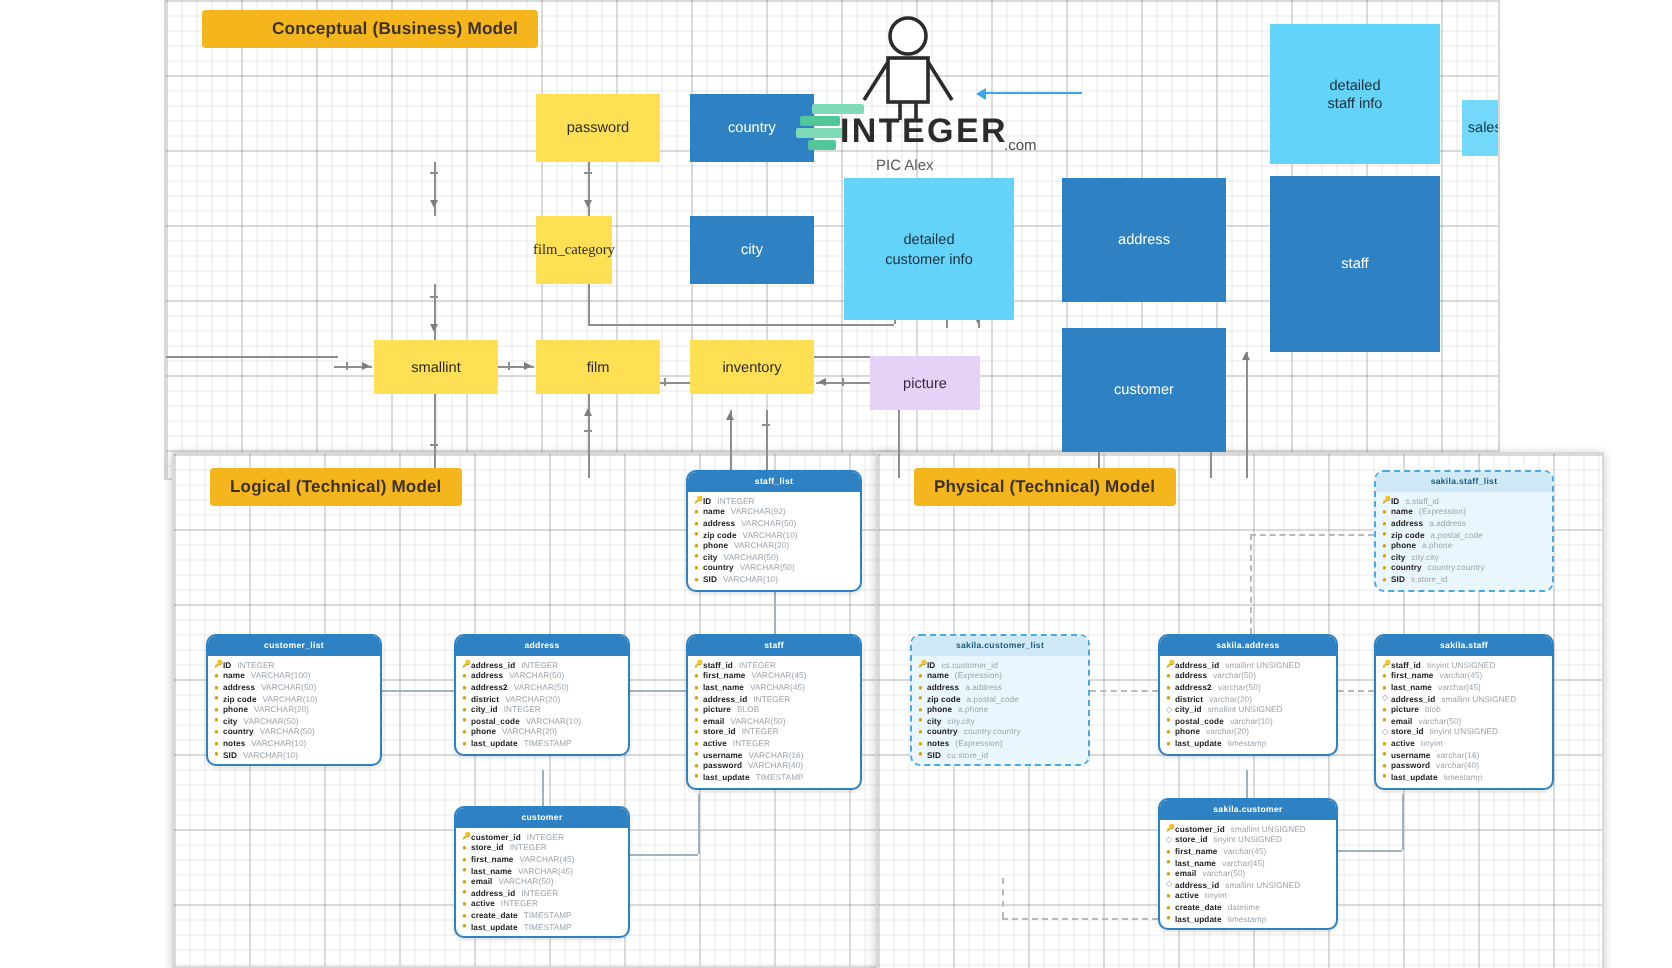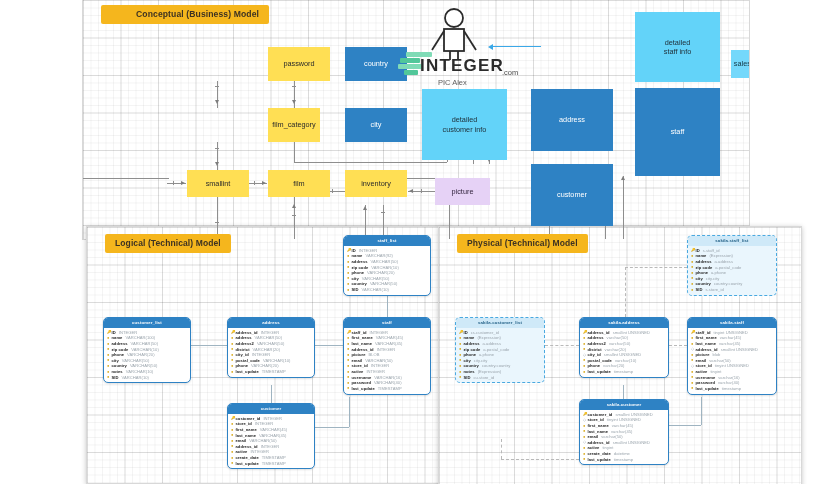--- a/index.html
+++ b/index.html
@@ -198,21 +198,21 @@
     <div class="ln lnh" style="left:410px; top:46px; width:48px; background:#3aa8e8;"></div>
     <div class="arrowBlueL" style="left:405px; top:43.5px;"></div>
 
     <div id="conceptual-entities">
         <div class="ent yellow" style="left: 185px; top: 47px; width: 62px; height: 34px;">
           <span>password</span>
         </div>
         <div class="ent blue" style="left: 262px; top: 47px; width: 62px; height: 34px;">
           <span>country</span>
         </div>
-        <div class="ent yellow" style="left: 185px; top: 108px; width: 52px; height: 34px;">
+        <div class="ent yellow" style="left: 185px; top: 108px; width: 38px; height: 34px; font-family: Liberation Serif, serif;">
           <span>film_category</span>
         </div>
         <div class="ent blue" style="left: 262px; top: 108px; width: 62px; height: 34px;">
           <span>city</span>
         </div>
         <div class="ent yellow" style="left: 104px; top: 170px; width: 62px; height: 27px;">
           <span>smallint</span>
         </div>
         <div class="ent yellow" style="left: 185px; top: 170px; width: 62px; height: 27px;">
           <span>film</span>

